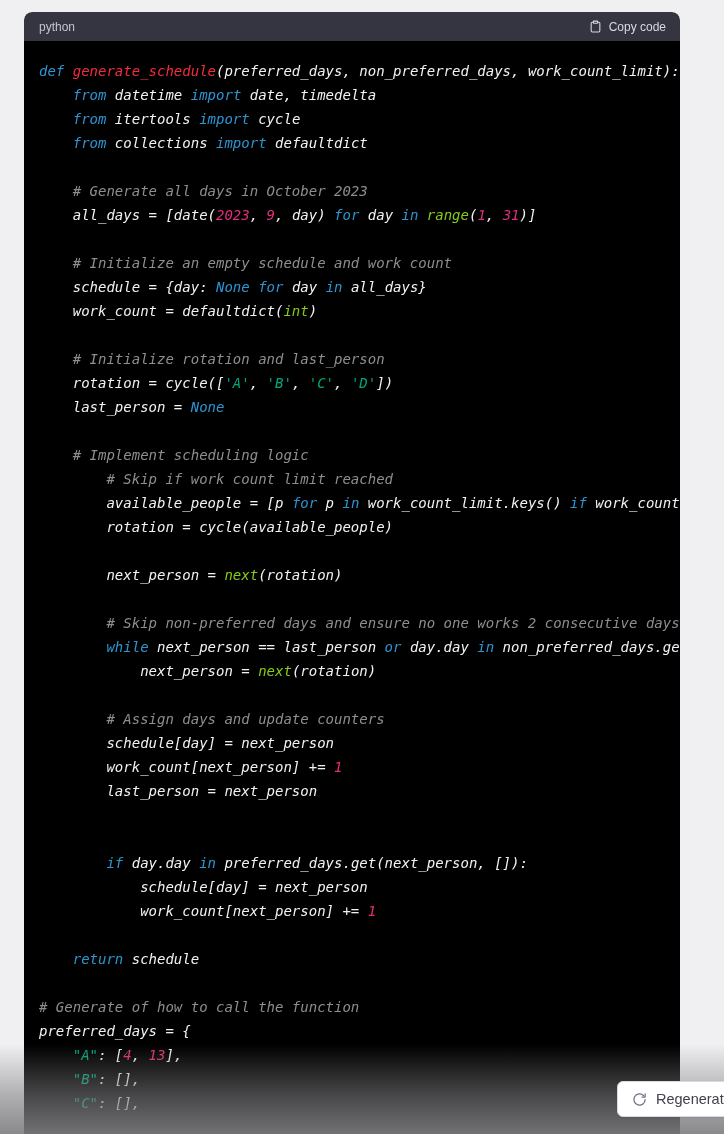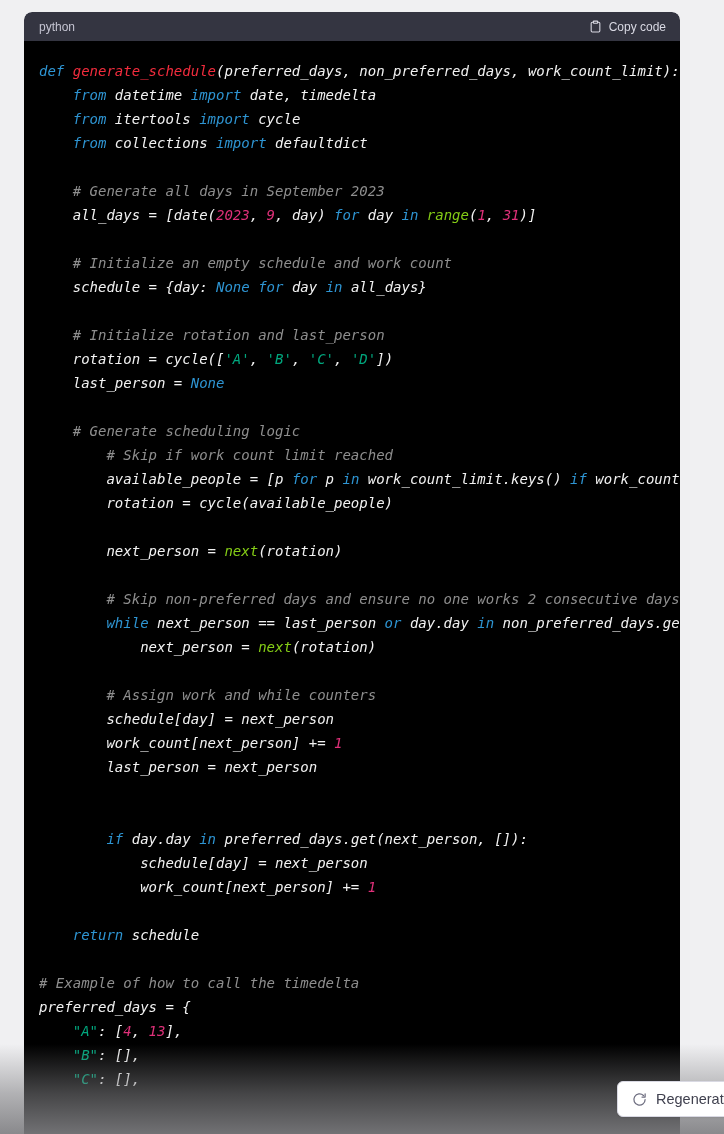--- a/index.html
+++ b/index.html
@@ -107,54 +107,55 @@
       </span>
       <span>Copy code</span>
     </button>
   </div>
   <div class="code-pre">
       <div class="code-line"><span class="tok-kw">def </span><span class="tok-fn">generate_schedule</span><span class="tok-pl">(preferred_days, non_preferred_days, work_count_limit):</span></div>
       <div class="code-line"><span class="tok-pl">    </span><span class="tok-kw">from</span><span class="tok-pl"> datetime </span><span class="tok-kw">import</span><span class="tok-pl"> date, timedelta</span></div>
       <div class="code-line"><span class="tok-pl">    </span><span class="tok-kw">from</span><span class="tok-pl"> itertools </span><span class="tok-kw">import</span><span class="tok-pl"> cycle</span></div>
       <div class="code-line"><span class="tok-pl">    </span><span class="tok-kw">from</span><span class="tok-pl"> collections </span><span class="tok-kw">import</span><span class="tok-pl"> defaultdict</span></div>
       <div class="code-line">&nbsp;</div>
-      <div class="code-line"><span class="tok-pl">    </span><span class="tok-com"># Generate all days in September 2023</span></div>
+      <div class="code-line"><span class="tok-pl">    </span><span class="tok-com"># Generate all days in October 2023</span></div>
       <div class="code-line"><span class="tok-pl">    all_days = [date(</span><span class="tok-num">2023</span><span class="tok-pl">, </span><span class="tok-num">9</span><span class="tok-pl">, day) </span><span class="tok-kw">for</span><span class="tok-pl"> day </span><span class="tok-kw">in</span><span class="tok-pl"> </span><span class="tok-bi">range</span><span class="tok-pl">(</span><span class="tok-num">1</span><span class="tok-pl">, </span><span class="tok-num">31</span><span class="tok-pl">)]</span></div>
       <div class="code-line">&nbsp;</div>
       <div class="code-line"><span class="tok-pl">    </span><span class="tok-com"># Initialize an empty schedule and work count</span></div>
       <div class="code-line"><span class="tok-pl">    schedule = {day: </span><span class="tok-kw">None</span><span class="tok-pl"> </span><span class="tok-kw">for</span><span class="tok-pl"> day </span><span class="tok-kw">in</span><span class="tok-pl"> all_days}</span></div>
+      <div class="code-line"><span class="tok-pl">    work_count = defaultdict(</span><span class="tok-bi">int</span><span class="tok-pl">)</span></div>
       <div class="code-line">&nbsp;</div>
       <div class="code-line"><span class="tok-pl">    </span><span class="tok-com"># Initialize rotation and last_person</span></div>
       <div class="code-line"><span class="tok-pl">    rotation = cycle([</span><span class="tok-str">'A'</span><span class="tok-pl">, </span><span class="tok-str">'B'</span><span class="tok-pl">, </span><span class="tok-str">'C'</span><span class="tok-pl">, </span><span class="tok-str">'D'</span><span class="tok-pl">])</span></div>
       <div class="code-line"><span class="tok-pl">    last_person = </span><span class="tok-kw">None</span></div>
       <div class="code-line">&nbsp;</div>
-      <div class="code-line"><span class="tok-pl">    </span><span class="tok-com"># Generate scheduling logic</span></div>
+      <div class="code-line"><span class="tok-pl">    </span><span class="tok-com"># Implement scheduling logic</span></div>
       <div class="code-line"><span class="tok-pl">        </span><span class="tok-com"># Skip if work count limit reached</span></div>
       <div class="code-line"><span class="tok-pl">        available_people = [p </span><span class="tok-kw">for</span><span class="tok-pl"> p </span><span class="tok-kw">in</span><span class="tok-pl"> work_count_limit.keys() </span><span class="tok-kw">if</span><span class="tok-pl"> work_count[p] &lt; work_count_limit[p]]</span></div>
       <div class="code-line"><span class="tok-pl">        rotation = cycle(available_people)</span></div>
       <div class="code-line">&nbsp;</div>
       <div class="code-line"><span class="tok-pl">        next_person = </span><span class="tok-bi">next</span><span class="tok-pl">(rotation)</span></div>
       <div class="code-line">&nbsp;</div>
       <div class="code-line"><span class="tok-pl">        </span><span class="tok-com"># Skip non-preferred days and ensure no one works 2 consecutive days</span></div>
       <div class="code-line"><span class="tok-pl">        </span><span class="tok-kw">while</span><span class="tok-pl"> next_person == last_person </span><span class="tok-kw">or</span><span class="tok-pl"> day.day </span><span class="tok-kw">in</span><span class="tok-pl"> non_preferred_days.get(next_person, []):</span></div>
       <div class="code-line"><span class="tok-pl">            next_person = </span><span class="tok-bi">next</span><span class="tok-pl">(rotation)</span></div>
       <div class="code-line">&nbsp;</div>
-      <div class="code-line"><span class="tok-pl">        </span><span class="tok-com"># Assign work and while counters</span></div>
+      <div class="code-line"><span class="tok-pl">        </span><span class="tok-com"># Assign days and update counters</span></div>
       <div class="code-line"><span class="tok-pl">        schedule[day] = next_person</span></div>
       <div class="code-line"><span class="tok-pl">        work_count[next_person] += </span><span class="tok-num">1</span></div>
       <div class="code-line"><span class="tok-pl">        last_person = next_person</span></div>
       <div class="code-line">&nbsp;</div>
       <div class="code-line"><span class="tok-pl">        </span></div>
       <div class="code-line"><span class="tok-pl">        </span><span class="tok-kw">if</span><span class="tok-pl"> day.day </span><span class="tok-kw">in</span><span class="tok-pl"> preferred_days.get(next_person, []):</span></div>
       <div class="code-line"><span class="tok-pl">            schedule[day] = next_person</span></div>
       <div class="code-line"><span class="tok-pl">            work_count[next_person] += </span><span class="tok-num">1</span></div>
       <div class="code-line">&nbsp;</div>
       <div class="code-line"><span class="tok-pl">    </span><span class="tok-kw">return</span><span class="tok-pl"> schedule</span></div>
       <div class="code-line">&nbsp;</div>
-      <div class="code-line"><span class="tok-com"># Example of how to call the timedelta</span></div>
+      <div class="code-line"><span class="tok-com"># Generate of how to call the function</span></div>
       <div class="code-line"><span class="tok-pl">preferred_days = {</span></div>
       <div class="code-line"><span class="tok-pl">    </span><span class="tok-str">"A"</span><span class="tok-pl">: [</span><span class="tok-num">4</span><span class="tok-pl">, </span><span class="tok-num">13</span><span class="tok-pl">],</span></div>
       <div class="code-line"><span class="tok-pl">    </span><span class="tok-str">"B"</span><span class="tok-pl">: [],</span></div>
       <div class="code-line"><span class="tok-pl">    </span><span class="tok-str">"C"</span><span class="tok-pl">: [],</span></div>
     </div>
 </div>
 
 <div class="bottom-fade"></div>
 
 <button class="regenerate-btn">

